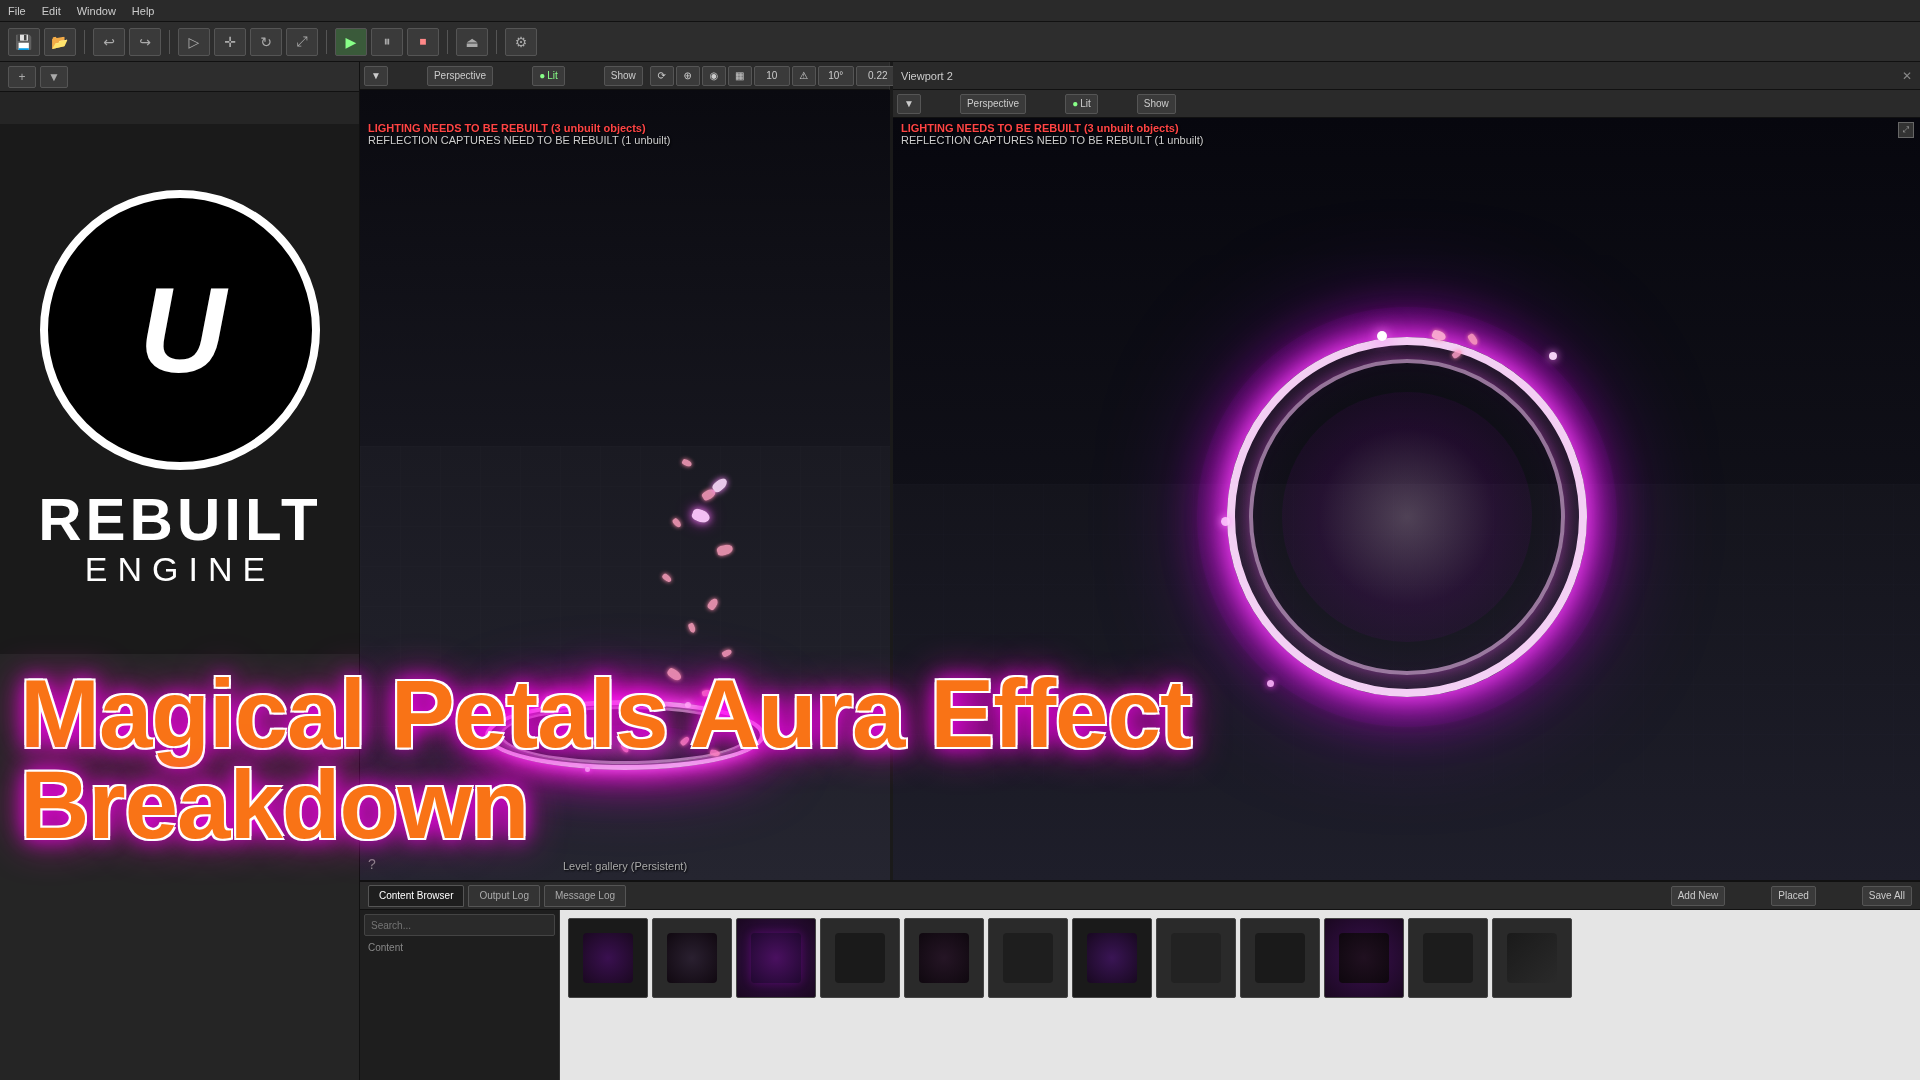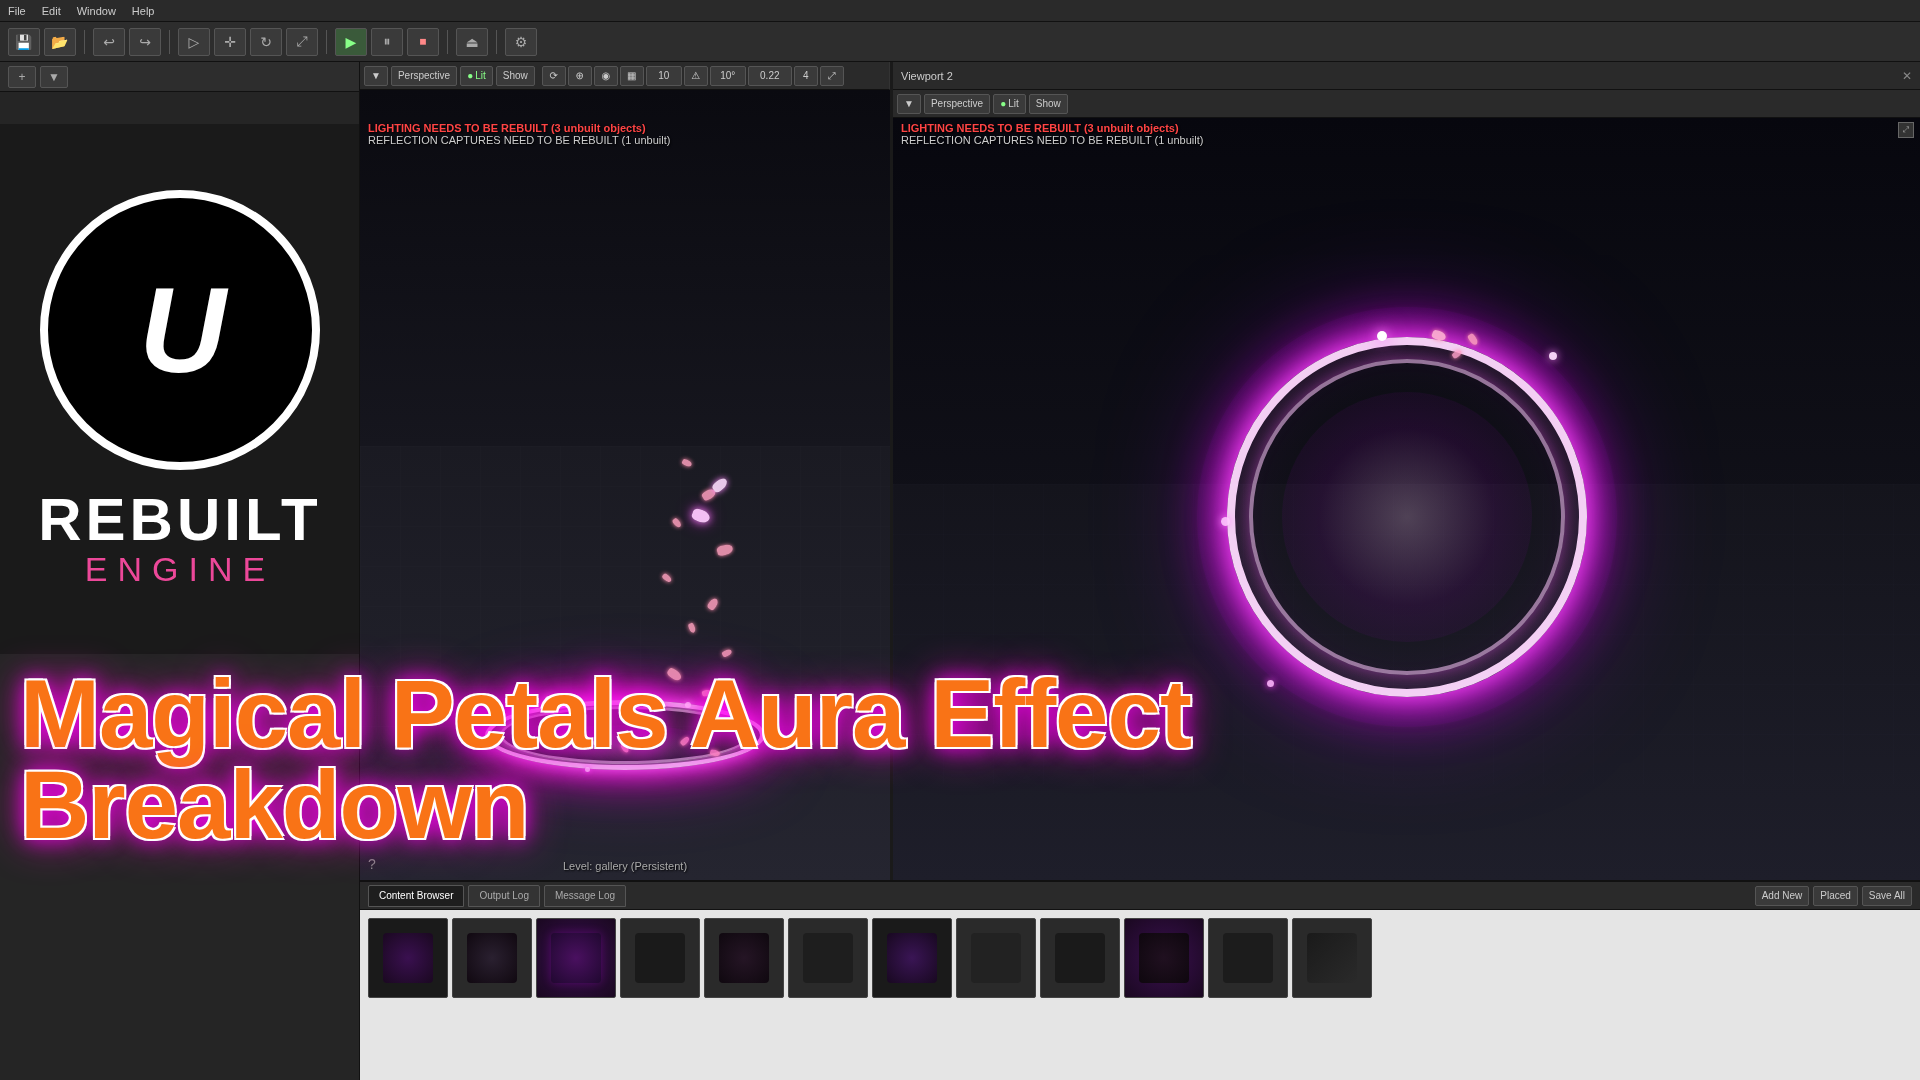--- a/index.html
+++ b/index.html
@@ -139,21 +139,21 @@
 
     .ue-text {
       color: white;
       font-size: 60px;
       font-weight: 900;
       letter-spacing: 4px;
       text-align: center;
       line-height: 1;
     }
     .ue-engine-text {
-      color: #ec4899;
+      color: #ffffff;
       font-size: 34px;
       font-weight: 400;
       letter-spacing: 10px;
       text-align: right;
     }
 
     .viewport-dropdown {
       height: 20px;
       background: #3a3a3a;
       border: 1px solid #555;
@@ -171,20 +171,21 @@
       height: 20px;
       background: #3a3a3a;
       border: 1px solid #555;
       border-radius: 2px;
       color: #ccc;
       font-size: 10px;
       padding: 0 6px;
       display: flex;
       align-items: center;
       cursor: pointer;
+      margin-left: 36px;
     }
 
     .viewport-btn-small {
       height: 20px;
       width: 24px;
       background: #3a3a3a;
       border: 1px solid #555;
       border-radius: 2px;
       color: #ccc;
       font-size: 10px;
@@ -628,28 +629,32 @@
     <br>
     <span>Breakdown</span>
   </div>
 </div>
 
 <div class="bottom-panel">
   <div class="bottom-panel-toolbar">
     <div class="bottom-panel-tab active">Content Browser</div>
     <div class="bottom-panel-tab">Output Log</div>
     <div class="bottom-panel-tab">Message Log</div>
-    <div style="margin-left:auto; display:flex; gap:4px;">
+    <div style="margin-left:auto; display:flex; gap:10px;">
       <div class="viewport-btn">Add New</div>
       <div class="viewport-btn">Placed</div>
       <div class="viewport-btn">Save All</div>
     </div>
   </div>
   <div class="bottom-panel-content">
 
+    <div style="width:200px; height:100%; background:#1e1e1e; border-right:1px solid #333; padding:4px;">
+      <input type="text" style="width: 100%; height: 22px; background: rgb(42, 42, 42); border: 1px solid rgb(68, 68, 68); border-radius: 2px; color: rgb(170, 170, 170); font-size: 10px; padding: 0px 6px; outline: none;" placeholder="Search...">
+      <div style="margin-top:4px; color:#888; font-size:10px; padding:2px 4px;">Content</div>
+    </div>
     <div class="asset-grid">
 
       <div class="asset-thumb asset-thumb-dark">
         <div style="width:50px; height:50px; background:radial-gradient(circle, #3a1050 0%, #1a0820 100%); border-radius:4px;"></div>
       </div>
       <div class="asset-thumb">
         <div style="width:50px; height:50px; background:radial-gradient(circle, #2a2030 0%, #100810 100%); border-radius:4px;"></div>
       </div>
       <div class="asset-thumb asset-thumb-purple">
         <div style="width:50px; height:50px; background:radial-gradient(circle, #4a1060 0%, #200830 100%); border-radius:4px; box-shadow:0 0 10px rgba(180,0,220,0.3);"></div>

